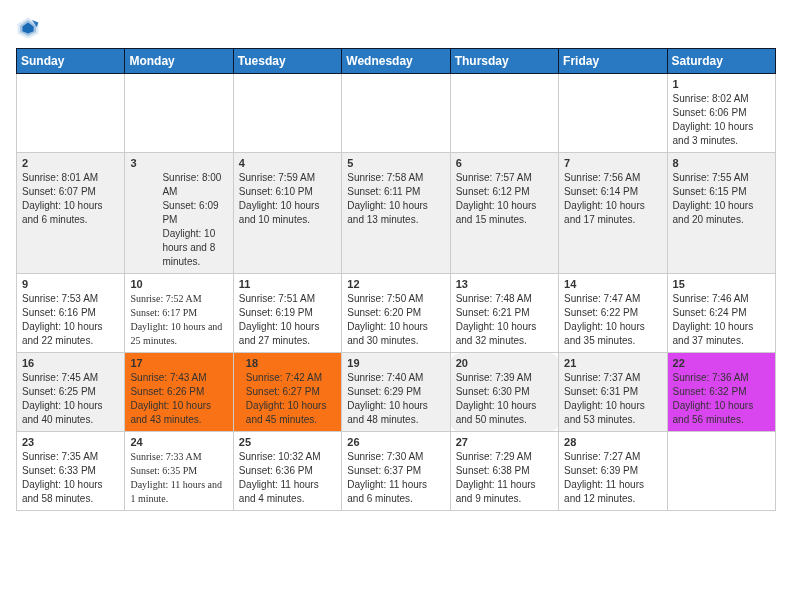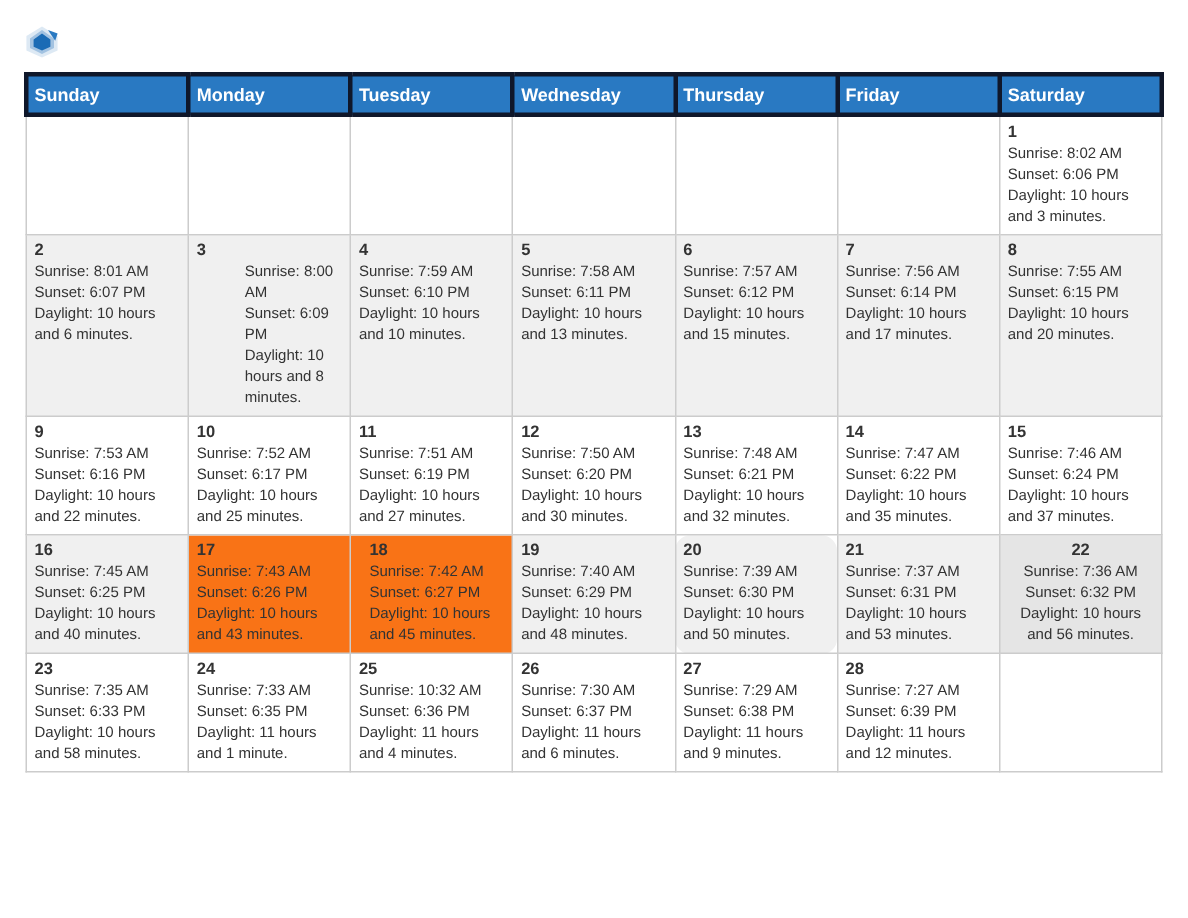--- a/index.html
+++ b/index.html
@@ -49,21 +49,21 @@
       border-collapse: collapse;
       border: 1px solid #ccc;
     }
     .calendar th {
       background: #2979c2;
       color: #fff;
       font-size: 12px;
       font-weight: bold;
       padding: 5px 4px;
       text-align: left;
-      border: 3px solid #0f172a;
+      border: 1px solid #0f172a;
     }
     .calendar td {
       vertical-align: top;
       padding: 4px 5px;
       border: 1px solid #ccc;
       width: calc(100% / 7);
       min-height: 80px;
       font-size: 10px;
       color: #333;
       background: #fff;
@@ -178,21 +178,21 @@
       </tr>
       <tr>
         <td>
           <span class="day-number">9</span>
           <div class="day-info" style="white-space: pre-line;">Sunrise: 7:53 AM
 Sunset: 6:16 PM
 Daylight: 10 hours and 22 minutes.</div>
         </td>
         <td>
           <span class="day-number">10</span>
-          <div class="day-info" style="white-space: pre-line;">Sunrise: 7:52 AM
+          <div class="day-info" style="white-space: pre-line; font-family: Liberation Serif, serif;">Sunrise: 7:52 AM
 Sunset: 6:17 PM
 Daylight: 10 hours and 25 minutes.</div>
         </td>
         <td>
           <span class="day-number">11</span>
           <div class="day-info" style="white-space: pre-line;">Sunrise: 7:51 AM
 Sunset: 6:19 PM
 Daylight: 10 hours and 27 minutes.</div>
         </td>
         <td>
@@ -250,37 +250,37 @@
           <div class="day-info" style="white-space: pre-line;">Sunrise: 7:39 AM
 Sunset: 6:30 PM
 Daylight: 10 hours and 50 minutes.</div>
         </td>
         <td style="background: rgb(240, 240, 240);">
           <span class="day-number">21</span>
           <div class="day-info" style="white-space: pre-line;">Sunrise: 7:37 AM
 Sunset: 6:31 PM
 Daylight: 10 hours and 53 minutes.</div>
         </td>
-        <td style="background: #e5e5e5; text-align: center;">
+        <td style="background: #d946ef;">
           <span class="day-number">22</span>
           <div class="day-info" style="white-space: pre-line;">Sunrise: 7:36 AM
 Sunset: 6:32 PM
 Daylight: 10 hours and 56 minutes.</div>
         </td>
       </tr>
       <tr>
         <td>
           <span class="day-number">23</span>
           <div class="day-info" style="white-space: pre-line;">Sunrise: 7:35 AM
 Sunset: 6:33 PM
 Daylight: 10 hours and 58 minutes.</div>
         </td>
         <td>
           <span class="day-number">24</span>
-          <div class="day-info" style="white-space: pre-line;">Sunrise: 7:33 AM
+          <div class="day-info" style="white-space: pre-line; font-family: Liberation Serif, serif;">Sunrise: 7:33 AM
 Sunset: 6:35 PM
 Daylight: 11 hours and 1 minute.</div>
         </td>
         <td>
           <span class="day-number">25</span>
           <div class="day-info" style="white-space: pre-line;">Sunrise: 10:32 AM
 Sunset: 6:36 PM
 Daylight: 11 hours and 4 minutes.</div>
         </td>
         <td>

